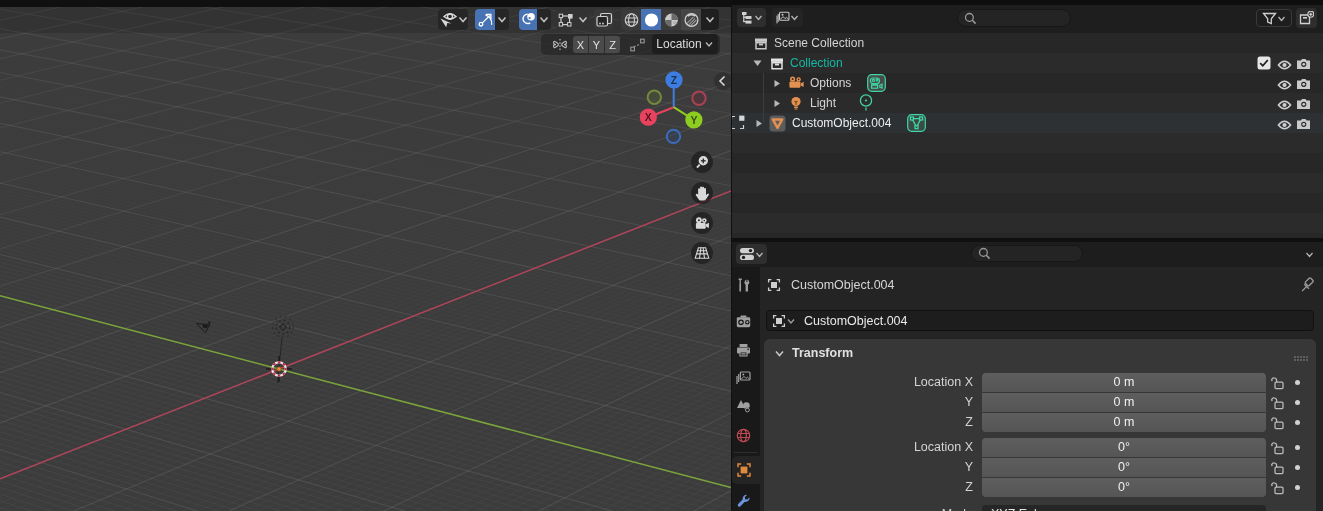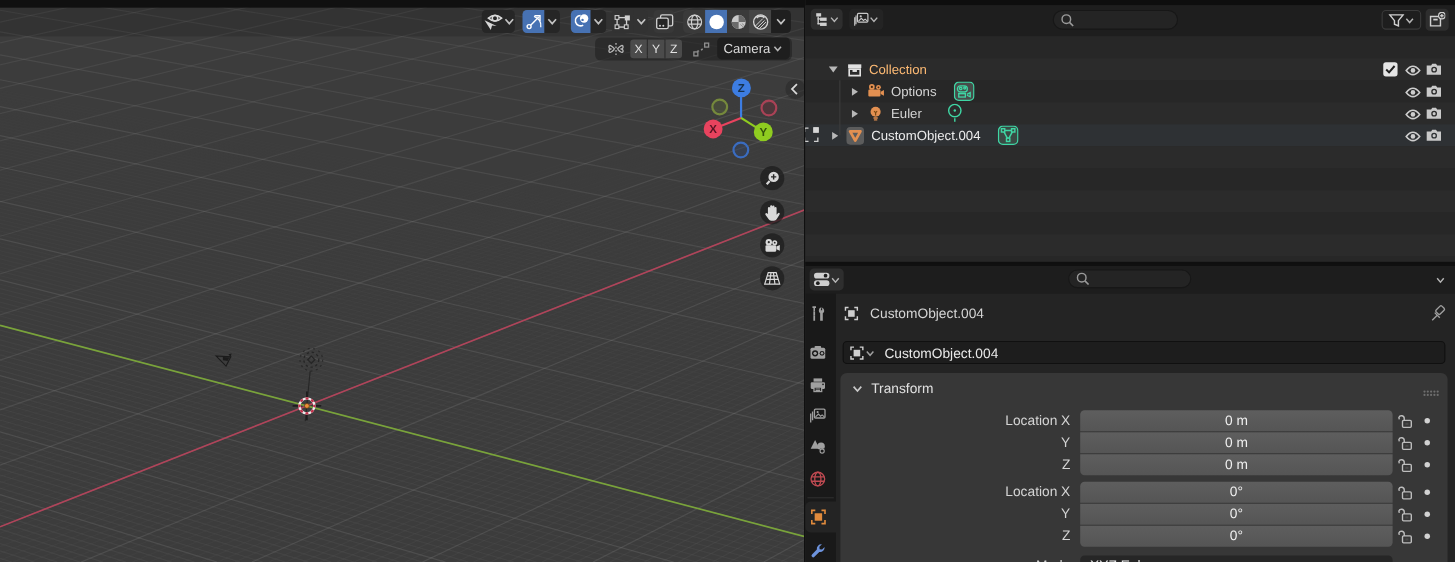--- a/index.html
+++ b/index.html
@@ -354,21 +354,21 @@
 <div class="abs" style="left:589px;top:36px;width:15px;height:17px;background:#4b4b4b;border-radius:0;margin-right:1px;display:flex;align-items:center;justify-content:center;color:#e3e3e3;font-size:11px;">Y</div>
 <div class="abs" style="left:605px;top:36px;width:15px;height:17px;background:#4b4b4b;border-radius:0 3px 3px 0;margin-right:1px;display:flex;align-items:center;justify-content:center;color:#e3e3e3;font-size:11px;">Z</div>
 <div class="abs" style="left:629px;top:37px;"><svg width="17" height="16" viewBox="0 0 17 16">
           <g stroke="#8e8e8e" fill="none" stroke-width="1.2">
 <rect x="11.6" y="2.2" width="3.6" height="3.6"></rect>
             <rect x="1.8" y="10.2" width="3.6" height="3.6"></rect>
 <path d="M4.6 9.6 Q8.4 9.2 11.2 6.2" stroke-dasharray="2 1.8"></path>
           </g>
         </svg></div>
 <div class="abs" style="left:652px;top:34px;width:66px;height:20px;background:#1e1e1e;border-radius:4px;display:flex;align-items:center;justify-content:center;">
-        <span style="color:#dcdcdc;font-size:12px;">Camera</span>
+        <span style="color:#dcdcdc;font-size:12px;">Location</span>
         <svg width="10" height="10" viewBox="0 0 10 10" style="margin-left:2px">
           <path d="M2 3.5 L5 7 L8 3.5" stroke="#b5b5b5" stroke-width="1.4" fill="none"></path>
         </svg>
       </div>
 <svg class="abs" style="left:633px;top:60px;" width="90" height="200" viewBox="0 0 90 200">
 <g stroke-width="2">
 <line x1="40.7" y1="47.2" x2="40.7" y2="20" stroke="#3d7de2"></line>
 <line x1="40.7" y1="47.2" x2="15.3" y2="57.2" stroke="#e8435e"></line>
 <line x1="40.7" y1="47.2" x2="60.9" y2="59.9" stroke="#8fcc20"></line>
 </g>
@@ -482,35 +482,47 @@
           <g fill="#d0d0d0">
 <path d="M1.5 4 H10.5 V12.5 H1.5 Z" fill="none" stroke="#d0d0d0" stroke-width="1.3"></path>
 <rect x="4" y="6" width="4" height="1.6"></rect>
 <circle cx="11.8" cy="3.2" r="3" fill="#2e2e2e" stroke="#d0d0d0" stroke-width="1.1"></circle>
 <rect x="11.2" y="1.7" width="1.2" height="3.2"></rect>
             <rect x="10.2" y="2.7" width="3.2" height="1.2"></rect>
           </g>
         </svg>
       </div>
 <div class="abs" style="left:31px;top:73px;width:1px;height:50px;background:#3d3d3d;"></div>
+<div class="abs" style="left:0;top:33px;width:591px;height:20px;display:flex;align-items:center;">
+        <span style="display:inline-block;width:22px;"></span>
+        <svg width="14" height="13" viewBox="0 0 14 13">
+          <g fill="#c9c9c9">
+<rect x="1" y="1.5" width="12" height="3.4"></rect>
+            <path d="M2 5.8 H12 V11.8 H2 Z" fill="none" stroke="#c9c9c9" stroke-width="1.5"></path>
+<rect x="5" y="6.6" width="4" height="1.8"></rect>
+          </g>
+        </svg>
+        <span style="display:inline-block;width:6px;"></span>
+        <span style="color:#d4d4d4;font-size:12px;white-space:nowrap;">Scene Collection</span>
+      </div>
 <div class="abs" style="left:0;top:53px;width:591px;height:20px;display:flex;align-items:center;">
         <span style="display:inline-block;width:21px;"></span>
         <svg width="9" height="8" viewBox="0 0 9 8">
           <path d="M0.5 1.5 L8.5 1.5 L4.5 7 Z" fill="#b8b8b8"></path>
         </svg>
         <span style="display:inline-block;width:8px;"></span>
         <svg width="14" height="13" viewBox="0 0 14 13">
           <g fill="#e2e2e2">
 <rect x="1" y="1.5" width="12" height="3.4"></rect>
             <path d="M2 5.8 H12 V11.8 H2 Z" fill="none" stroke="#e2e2e2" stroke-width="1.5"></path>
 <rect x="5" y="6.6" width="4" height="1.8"></rect>
           </g>
         </svg>
         <span style="display:inline-block;width:6px;"></span>
-        <span style="color:#fdba74;font-size:12px;white-space:nowrap;">Collection</span>
+        <span style="color:#14b8a6;font-size:12px;white-space:nowrap;">Collection</span>
       </div>
 <div class="abs" style="left:525px;top:56px;"><svg width="14" height="14" viewBox="0 0 14 14">
           <rect x="0.5" y="0.5" width="13" height="13" rx="2.5" fill="#e6e6e6"></rect>
 <path d="M3.2 7.2 L5.8 9.8 L10.8 4" stroke="#202020" stroke-width="1.8" fill="none"></path>
         </svg></div>
 <div class="abs" style="left:545px;top:57px;"><svg width="15" height="12" viewBox="0 0 15 12">
 <path d="M1.4 6 Q7.5 -1.6 13.6 6 Q7.5 13.6 1.4 6 Z" fill="none" stroke="#cdcdcd" stroke-width="1.5"></path>
 <circle cx="7.5" cy="6" r="2.1" fill="#cdcdcd"></circle>
         </svg></div>
       <div class="abs" style="left:564px;top:56px;"><svg width="15" height="13" viewBox="0 0 15 13">
@@ -588,21 +600,21 @@
         <svg width="14" height="15" viewBox="0 0 14 15">
           <g fill="#e39051">
 <circle cx="7" cy="5.6" r="4.6"></circle>
 <rect x="4.9" y="10.6" width="4.2" height="1.3" rx="0.6"></rect>
             <rect x="5.4" y="12.4" width="3.2" height="1.2" rx="0.6"></rect>
 <path d="M5.6 5 L7 6.4 L8.4 5" stroke="#7a4a14" stroke-width="1.1" fill="none"></path>
 <line x1="7" y1="6.4" x2="7" y2="9" stroke="#7a4a14" stroke-width="1.1"></line>
           </g>
         </svg>
         <span style="display:inline-block;width:7px;"></span>
-        <span style="color:#d4d4d4;font-size:12px;white-space:nowrap;">Euler</span>
+        <span style="color:#d4d4d4;font-size:12px;white-space:nowrap;">Light</span>
         <span style="display:inline-block;width:23px;"></span>
         <svg width="14" height="18" viewBox="0 0 14 18">
           <g stroke="#3fd6a4" fill="none" stroke-width="1.3">
 <circle cx="7" cy="6.5" r="5.6"></circle>
             <circle cx="7" cy="6.5" r="1.1" fill="#3fd6a4" stroke="none"></circle>
 <line x1="7" y1="13.6" x2="7" y2="16.6"></line>
           </g>
         </svg>
       </div>
 <div class="abs" style="left:0;top:113px;width:591px;height:20px;display:flex;align-items:center;">
@@ -756,21 +768,21 @@
         </svg>
 <span style="display:inline-block;width:8px;"></span>
         <span style="color:#e9e9e9;font-size:12.5px;">CustomObject.004</span>
       </div>
 <div class="abs" style="left:32px;top:99px;width:552px;height:172px;background:#373737;border-radius:6px 6px 0 0;"></div>
 <div class="abs" style="left:42px;top:106px;display:flex;align-items:center;">
 <svg width="11" height="11" viewBox="0 0 11 11">
           <path d="M2 3.5 L5.5 7.5 L9 3.5" stroke="#c9c9c9" stroke-width="1.5" fill="none"></path>
         </svg>
 <span style="display:inline-block;width:7px;"></span>
-        <span style="color:#e0e0e0;font-size:12.5px;">Transform</span>
+        <span style="color:#e0e0e0;font-size:12.5px;font-weight:bold;">Transform</span>
       </div>
 <div class="abs" style="left:561px;top:109px;"><svg width="16" height="8" viewBox="0 0 16 8">
           <circle cx="2" cy="2" r="1" fill="#6e6e6e"></circle>
           <circle cx="5" cy="2" r="1" fill="#6e6e6e"></circle>
           <circle cx="8" cy="2" r="1" fill="#6e6e6e"></circle>
           <circle cx="11" cy="2" r="1" fill="#6e6e6e"></circle>
           <circle cx="14" cy="2" r="1" fill="#6e6e6e"></circle>
           <circle cx="2" cy="5" r="1" fill="#6e6e6e"></circle>
           <circle cx="5" cy="5" r="1" fill="#6e6e6e"></circle>
           <circle cx="8" cy="5" r="1" fill="#6e6e6e"></circle>

